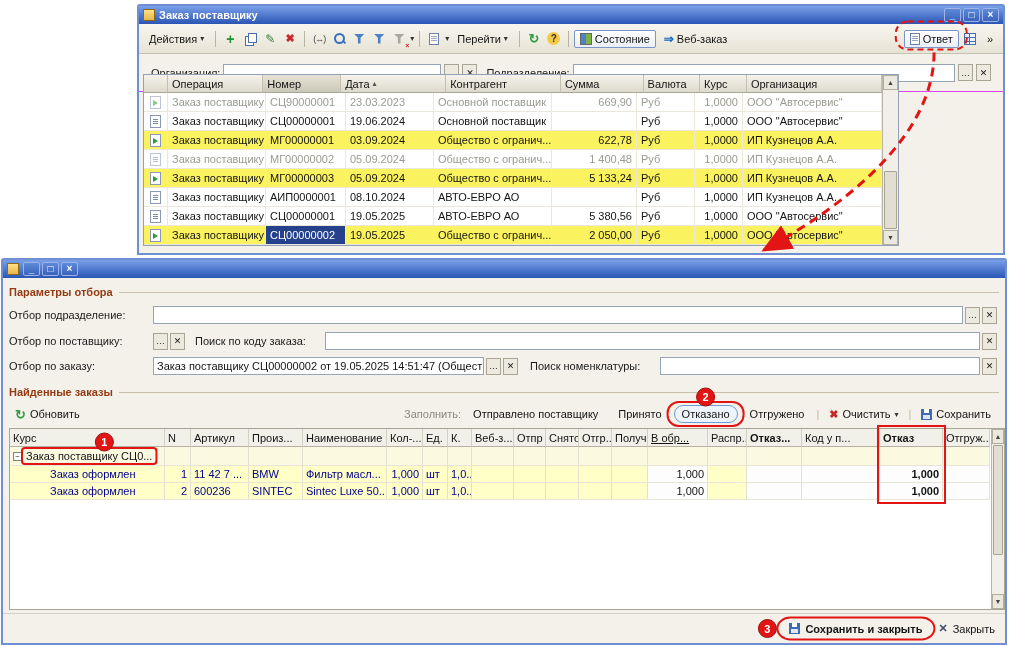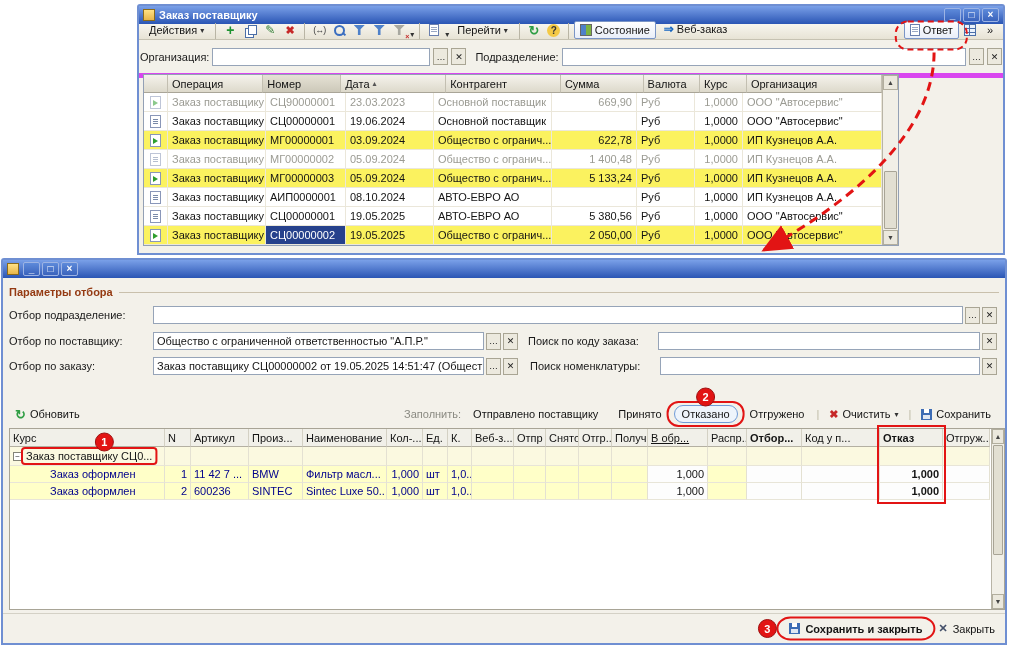--- a/index.html
+++ b/index.html
@@ -7,22 +7,22 @@
      font-family:"Liberation Sans",sans-serif;font-size:11px;color:#141414}
 .window{position:absolute;border:2px solid #6f8fd2;background:#f3f1ea;border-radius:3px 3px 0 0}
 .titlebar{height:18px;background:linear-gradient(180deg,#7aa0e8,#2a55b4);display:flex;align-items:center;
           gap:4px;padding:0 4px;color:#fff;font-weight:bold}
 .win-ico{width:12px;height:12px;background:linear-gradient(#ffe184,#e8b64a);border:1px solid #8a6a1a;flex:0 0 auto}
 .title-text{flex:1;white-space:nowrap;overflow:hidden}
 .winbtns{display:flex;gap:2px}
 .winbtn{width:17px;height:14px;border:1px solid #9db4e4;border-radius:2px;background:linear-gradient(#5d8ada,#3a63bc);
         color:#fff;font-size:10px;line-height:12px;text-align:center;font-weight:bold}
 
-.toolbar{height:16px;background:linear-gradient(#f7f5ee,#e7e3d5);border-bottom:1px solid #c6c2b2;
-         display:flex;align-items:flex-end;padding:0 4px;gap:2px;font-weight:normal}
+.toolbar{height:30px;background:linear-gradient(#f7f5ee,#e7e3d5);border-bottom:1px solid #c6c2b2;
+         display:flex;align-items:center;padding:0 4px;gap:2px;font-weight:normal}
 .tbtn{display:flex;align-items:center;gap:3px;padding:2px 5px;border:1px solid transparent;border-radius:2px;white-space:nowrap}
 .tbtn.bordered{border:1px solid #7a95c6;background:linear-gradient(#ffffff,#e9eef8)}
 .tico{width:18px;height:18px;display:flex;align-items:center;justify-content:center;position:relative}
 .caret{font-size:8px;color:#333}
 .sep{width:1px;height:16px;background:#b9b5a5;margin:0 3px;flex:0 0 auto}
 .spacer{flex:1}
 .g-add{color:#1f9331;font-weight:bold;font-size:14px}
 .g-edit{color:#2e7d32;font-size:12px}
 .g-del{color:#c62828;font-weight:bold;font-size:11px}
 .g-int{color:#444;font-size:9px;letter-spacing:-1px}
@@ -41,21 +41,21 @@
 .ico-sheet{position:relative;width:10px;height:12px;background:#fff;border:1px solid #6a7fae}
 .ico-sheet::after{content:"";position:absolute;left:1px;top:2px;width:6px;height:1px;background:#9aa8c4;box-shadow:0 2px 0 #9aa8c4,0 4px 0 #9aa8c4}
 .ico-grid{width:12px;height:12px;border:1px solid #4a6ea8;background:#eaf2fc;position:relative}
 .ico-grid::before{content:"";position:absolute;left:0;right:0;top:3px;height:1px;background:#4a6ea8;box-shadow:0 4px 0 #4a6ea8}
 .ico-grid::after{content:"";position:absolute;top:0;bottom:0;left:4px;width:1px;background:#4a6ea8}
 .ico-status{width:12px;height:12px;border:1px solid #666;background:linear-gradient(90deg,#4f81c9 50%,#7cb342 50%)}
 .ico-floppy{width:11px;height:11px;background:#3d6cb4;position:relative;flex:0 0 auto}
 .ico-floppy::before{content:"";position:absolute;top:0;left:3px;width:5px;height:4px;background:#fff}
 .ico-floppy::after{content:"";position:absolute;bottom:1px;left:2px;width:7px;height:4px;background:#dfe6f2}
 
-.filterbar{height:38px;display:flex;align-items:center;padding:0 1px;gap:3px;background:#f3f1ea;border-bottom:5px solid #d946ef}
+.filterbar{height:38px;display:flex;align-items:center;padding:0 12px;gap:3px;background:#f3f1ea;border-bottom:1px solid #d946ef}
 .flabel{white-space:nowrap;color:#1a1a1a}
 .field{height:18px;background:#fff;border:1px solid #96a4b8;padding:0 3px;display:flex;align-items:center;
        overflow:hidden;white-space:nowrap}
 .fbtn{width:15px;height:17px;border:1px solid #a9a594;background:#ece9de;display:flex;align-items:center;
       justify-content:center;font-size:9px;color:#222;flex:0 0 auto}
 
 .list-table{position:absolute;left:4px;top:68px;display:flex;background:#fff;border:1px solid #93a0b5}
 .lcols{width:738px}
 .lt-head{display:flex;height:18px}
 .hcell{background:linear-gradient(#f5f3ec,#ddd9cb);border-right:1px solid #c3bfb1;border-bottom:1px solid #a9a598;
@@ -362,38 +362,41 @@
 
   <div class="frow" style="top:46px">
     <span class="flabel" style="width:142px">Отбор подразделение:</span>
     <span class="field" style="flex:1"></span>
     <span class="fbtn">…</span>
     <span class="fbtn">✕</span>
   </div>
 
   <div class="frow" style="top:72px">
     <span class="flabel" style="width:142px">Отбор по поставщику:</span>
-    <span class="field" style="width:331px">Общество с ограниченной ответственностью "А.П.Р."</span>
     <span class="fbtn">…</span>
     <span class="fbtn">✕</span>
     <span class="flabel" style="margin-left:8px;width:128px">Поиск по коду заказа:</span>
     <span class="field" style="flex:1"></span>
     <span class="fbtn">✕</span>
   </div>
 
   <div class="frow" style="top:97px">
     <span class="flabel" style="width:142px">Отбор по заказу:</span>
     <span class="field" style="width:331px">Заказ поставщику СЦ00000002 от 19.05.2025 14:51:47 (Общество с ог...</span>
     <span class="fbtn">…</span>
     <span class="fbtn">✕</span>
     <span class="flabel" style="margin-left:10px;width:128px">Поиск номенклатуры:</span>
     <span class="field" style="flex:1"></span>
     <span class="fbtn">✕</span>
   </div>
 
+  <div class="sec-head" style="top:126px">
+    <span class="sec-title">Найденные заказы</span>
+    <span class="sec-line"></span>
+  </div>
 
   <div class="dlg-toolbar" style="top:144px;height:20px">
     <span class="link-btn">
       <span class="g-refresh">↻</span>
       <span>Обновить</span>
     </span>
     <span class="spacer"></span>
     <span class="fill-label">Заполнить:</span>
     <span class="fill-opt">Отправлено поставщику</span>
     <span class="fill-opt">Принято</span>
@@ -423,21 +426,21 @@
           <div class="ohcell" style="width: 36px;">Кол-...</div>
           <div class="ohcell" style="width: 25px;">Ед.</div>
           <div class="ohcell" style="width: 24px;">К.</div>
           <div class="ohcell" style="width: 42px;">Веб-з...</div>
           <div class="ohcell" style="width: 32px;">Отпр</div>
           <div class="ohcell" style="width: 33px;">Снято</div>
           <div class="ohcell" style="width: 33px;">Отгр...</div>
           <div class="ohcell" style="width: 36px;">Получ...</div>
           <div class="ohcell" style="width: 60px; text-decoration: underline;">В обр...</div>
           <div class="ohcell" style="width: 39px;">Распр...</div>
-          <div class="ohcell hb" style="width: 55px;">Отбор...</div>
+          <div class="ohcell hb" style="width: 55px;">Отказ...</div>
           <div class="ohcell" style="width: 78px;">Код у п...</div>
           <div class="ohcell hb" style="width: 63px;">Отказ</div>
           <div class="ohcell" style="width: 47px;">Отгруж...</div>
         </div>
       <div>
           <div class="orow group">
             <div class="ocell g" style="width: 155px;">
               <span class="expander">−</span>
               <span>Заказ поставщику СЦ0...</span>
             </div>

